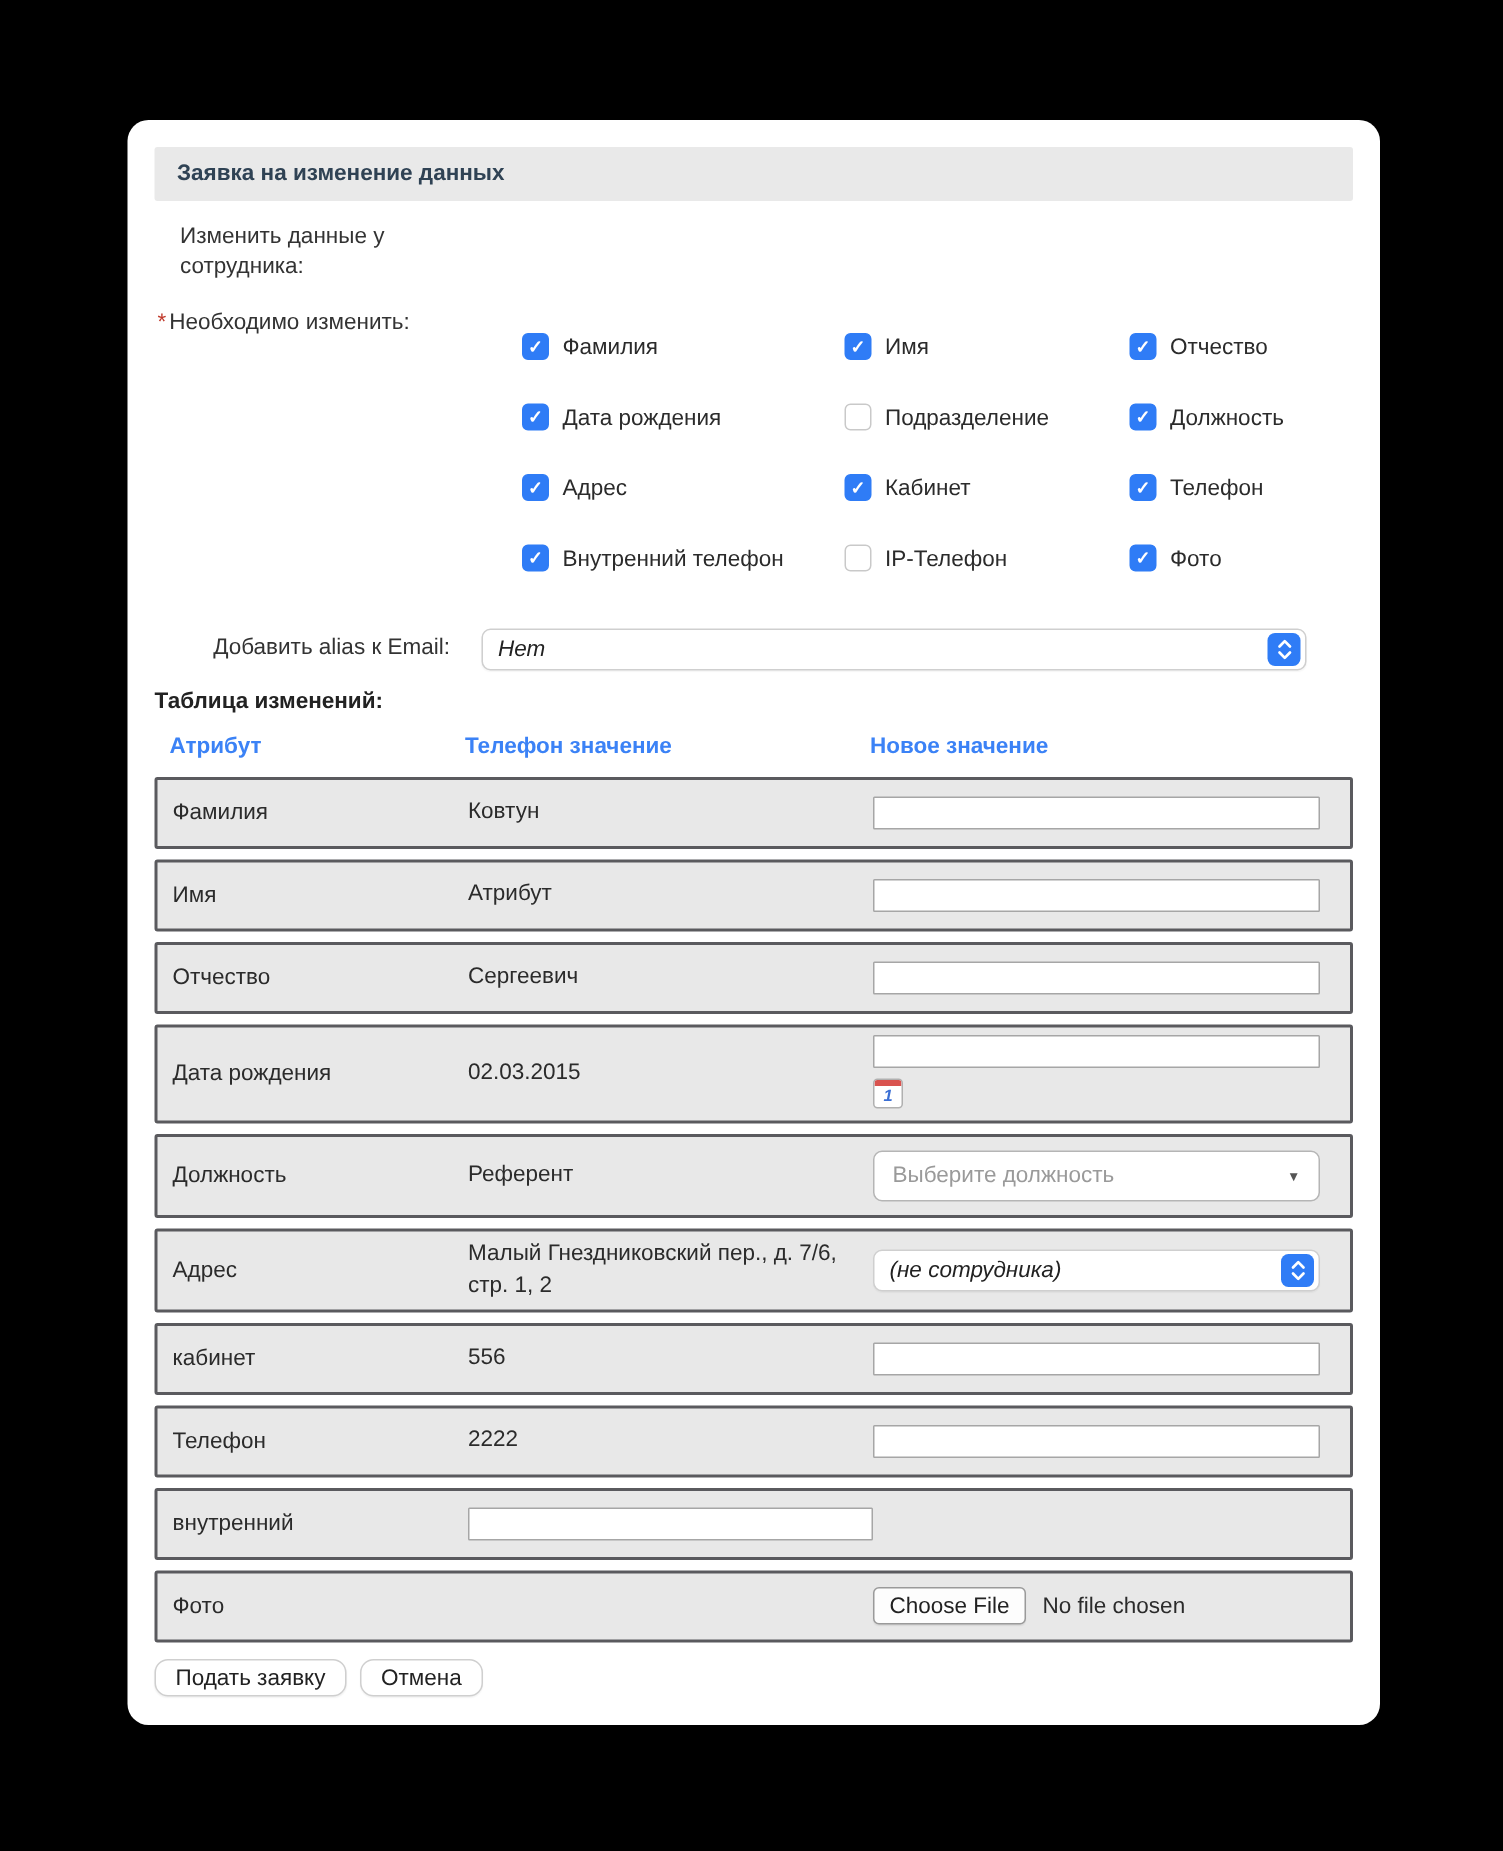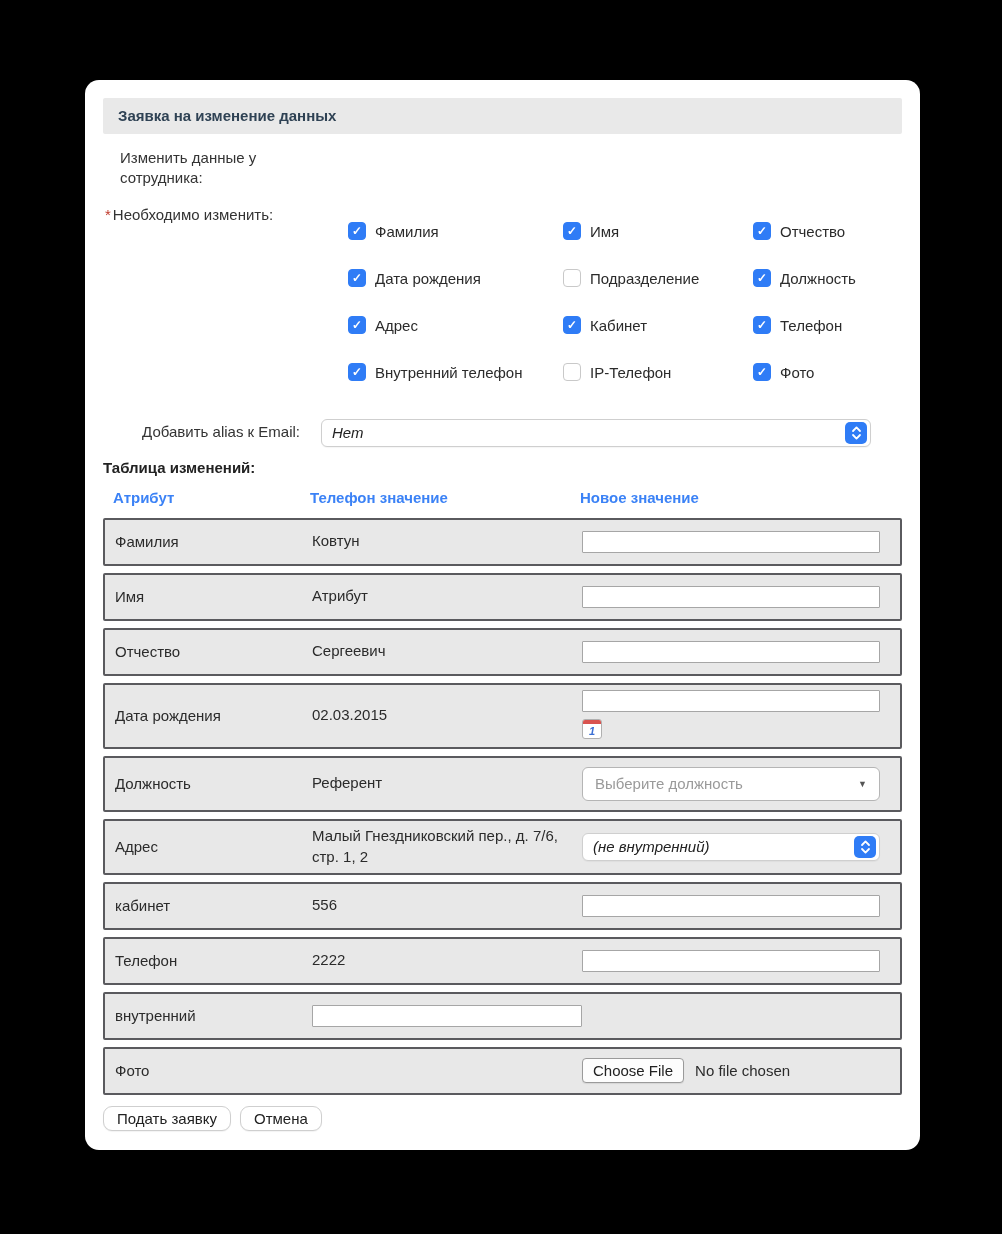--- a/index.html
+++ b/index.html
@@ -247,21 +247,21 @@
             <span class="combo-text">Выберите должность</span>
             <span class="combo-arrow">▼</span>
           </div>
         </div>
       </div>
       <div class="trow h-select">
         <span class="attr-cell">Адрес</span>
         <span class="cur-cell">Малый Гнездниковский пер., д. 7/6, стр. 1, 2</span>
         <div>
           <div class="mac-select row-select">
-            <span class="sel-text">(не внутренний)</span>
+            <span class="sel-text">(не сотрудника)</span>
             <span class="stepper">
               <svg width="11" height="16" viewBox="0 0 11 16">
                 <path d="M2 6 L5.5 2.4 L9 6" fill="none" stroke="#fff" stroke-width="1.8" stroke-linecap="round" stroke-linejoin="round"></path>
                 <path d="M2 10 L5.5 13.6 L9 10" fill="none" stroke="#fff" stroke-width="1.8" stroke-linecap="round" stroke-linejoin="round"></path>
               </svg>
             </span>
           </div>
         </div>
       </div>
       <div class="trow">

